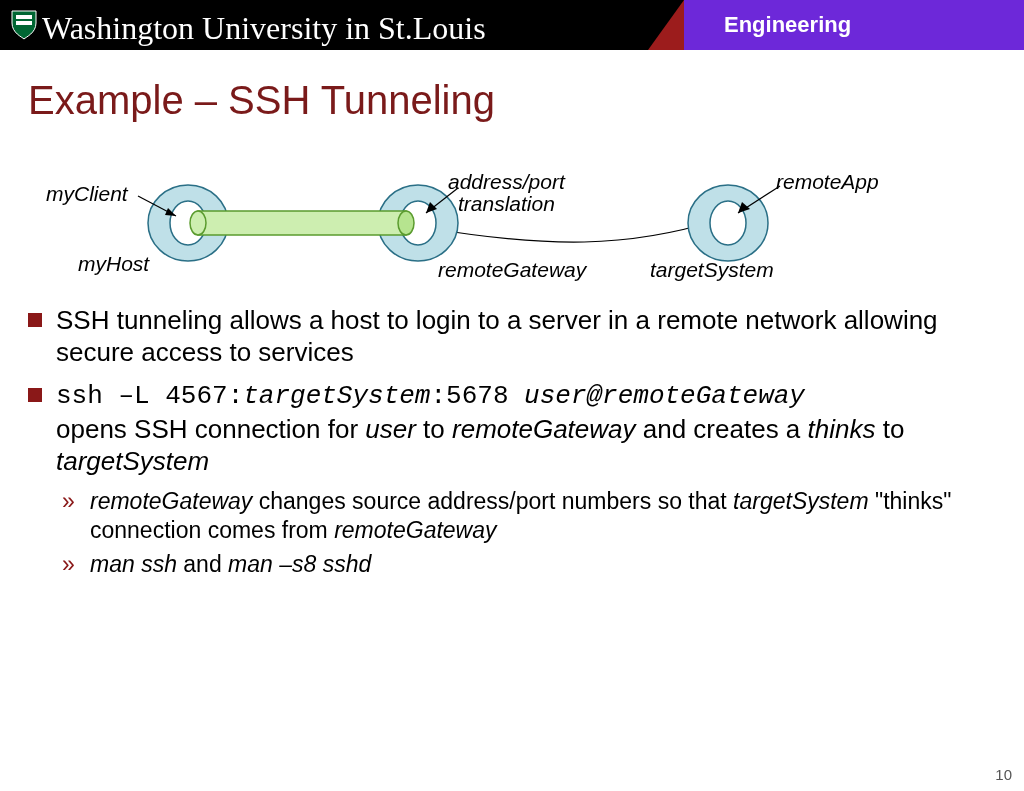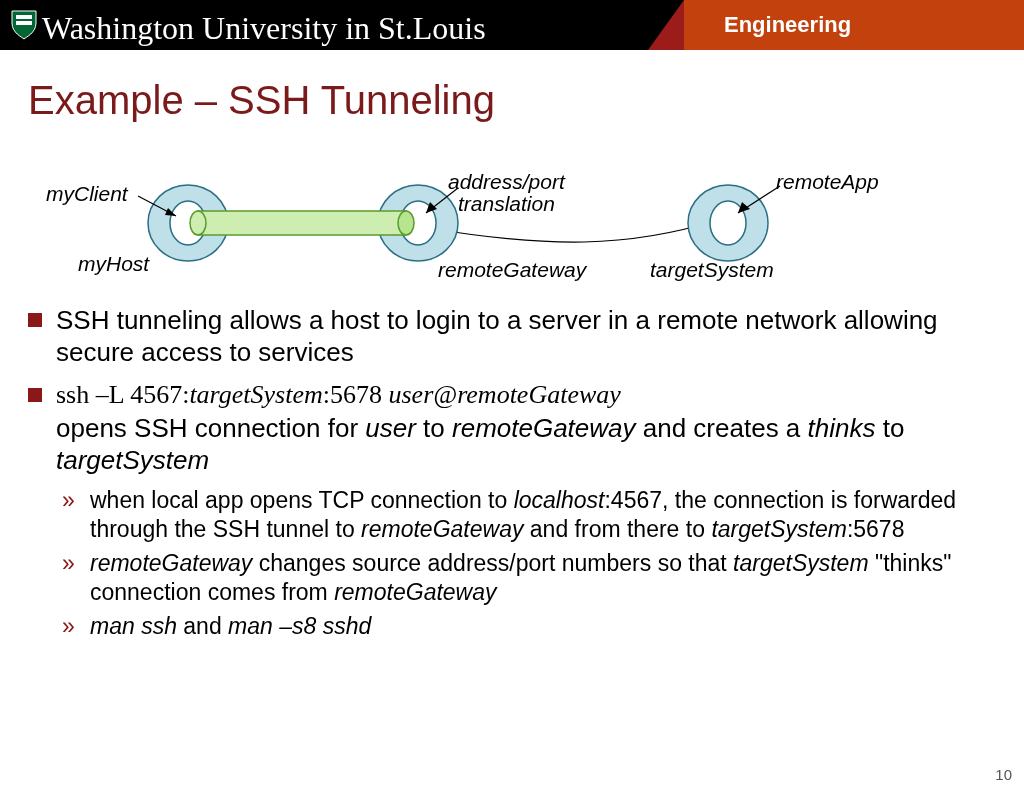--- a/index.html
+++ b/index.html
@@ -33,21 +33,21 @@
     font-family: "Times New Roman", Times, serif;
     font-size: 32px;
     white-space: nowrap;
   }
   .header-eng {
     position: absolute;
     right: 0;
     top: 0;
     height: 50px;
     width: 340px;
-    background: #c2410c;
+    background: #6d28d9;
     color: #fff;
     font-family: "Trebuchet MS", Arial, sans-serif;
     font-weight: bold;
     font-size: 22px;
     line-height: 50px;
     padding-left: 40px;
     box-sizing: border-box;
   }
   .header-wedge {
     position: absolute;
@@ -111,21 +111,21 @@
   }
   .b2::before {
     content: "»";
     position: absolute;
     left: 0;
     top: 0;
     color: #8a1818;
     font-style: normal;
     font-size: 23px;
   }
-  .mono { font-family: Liberation Serif, serif; text-align: center; }
+  .mono { font-family: Liberation Mono, monospace; text-align: center; }
   em, .it { font-style: italic; }
   .pagenum {
     position: absolute;
     right: 12px;
     bottom: 8px;
     font-size: 15px;
     color: #555;
   }
 </style>
 </head>
@@ -182,23 +182,20 @@
 
 <div class="body">
 
   <div class="b1">SSH tunneling allows a host to login to a server in a remote  network allowing secure access to services</div>
 
   <div class="b1">
     <span class="mono"><span>ssh –L 4567:</span><span class="it">targetSystem</span><span>:5678 </span><span class="it">user@remoteGateway</span></span><br>
     <span>opens SSH connection for </span><em>user</em><span> to </span><em>remoteGateway</em><span> and creates a </span><em>thinks</em><span> to </span><em>targetSystem</em>
   </div>
 
-  <div class="b2">
-    <span>when local app opens TCP connection to </span><em>localhost</em><span>:4567, the connection is forwarded through the SSH tunnel to </span><em>remoteGateway</em><span> and from there to </span><em>targetSystem</em><span>:5678</span>
-  </div>
 
   <div class="b2">
     <em>remoteGateway</em><span> changes source address/port numbers so that </span><em>targetSystem</em><span> "thinks" connection comes from </span><em>remoteGateway</em>
   </div>
 
 
   <div class="b2">
     <em>man ssh</em><span> and </span><em>man –s8 sshd</em>
   </div>
 

